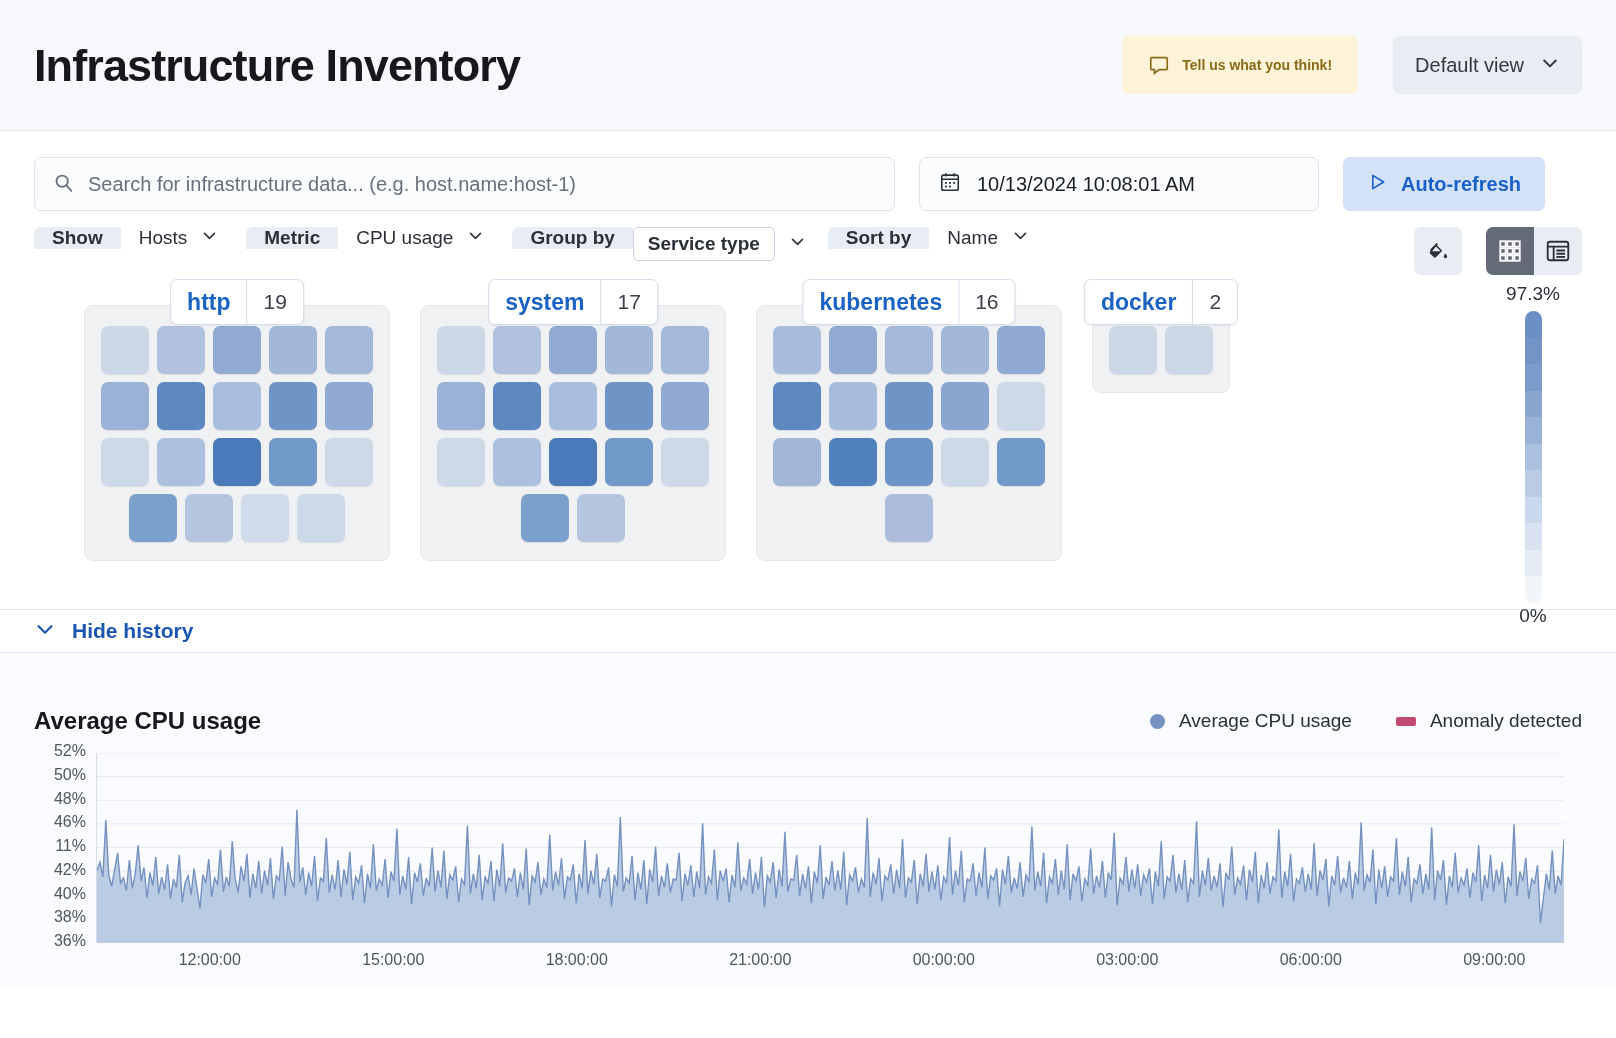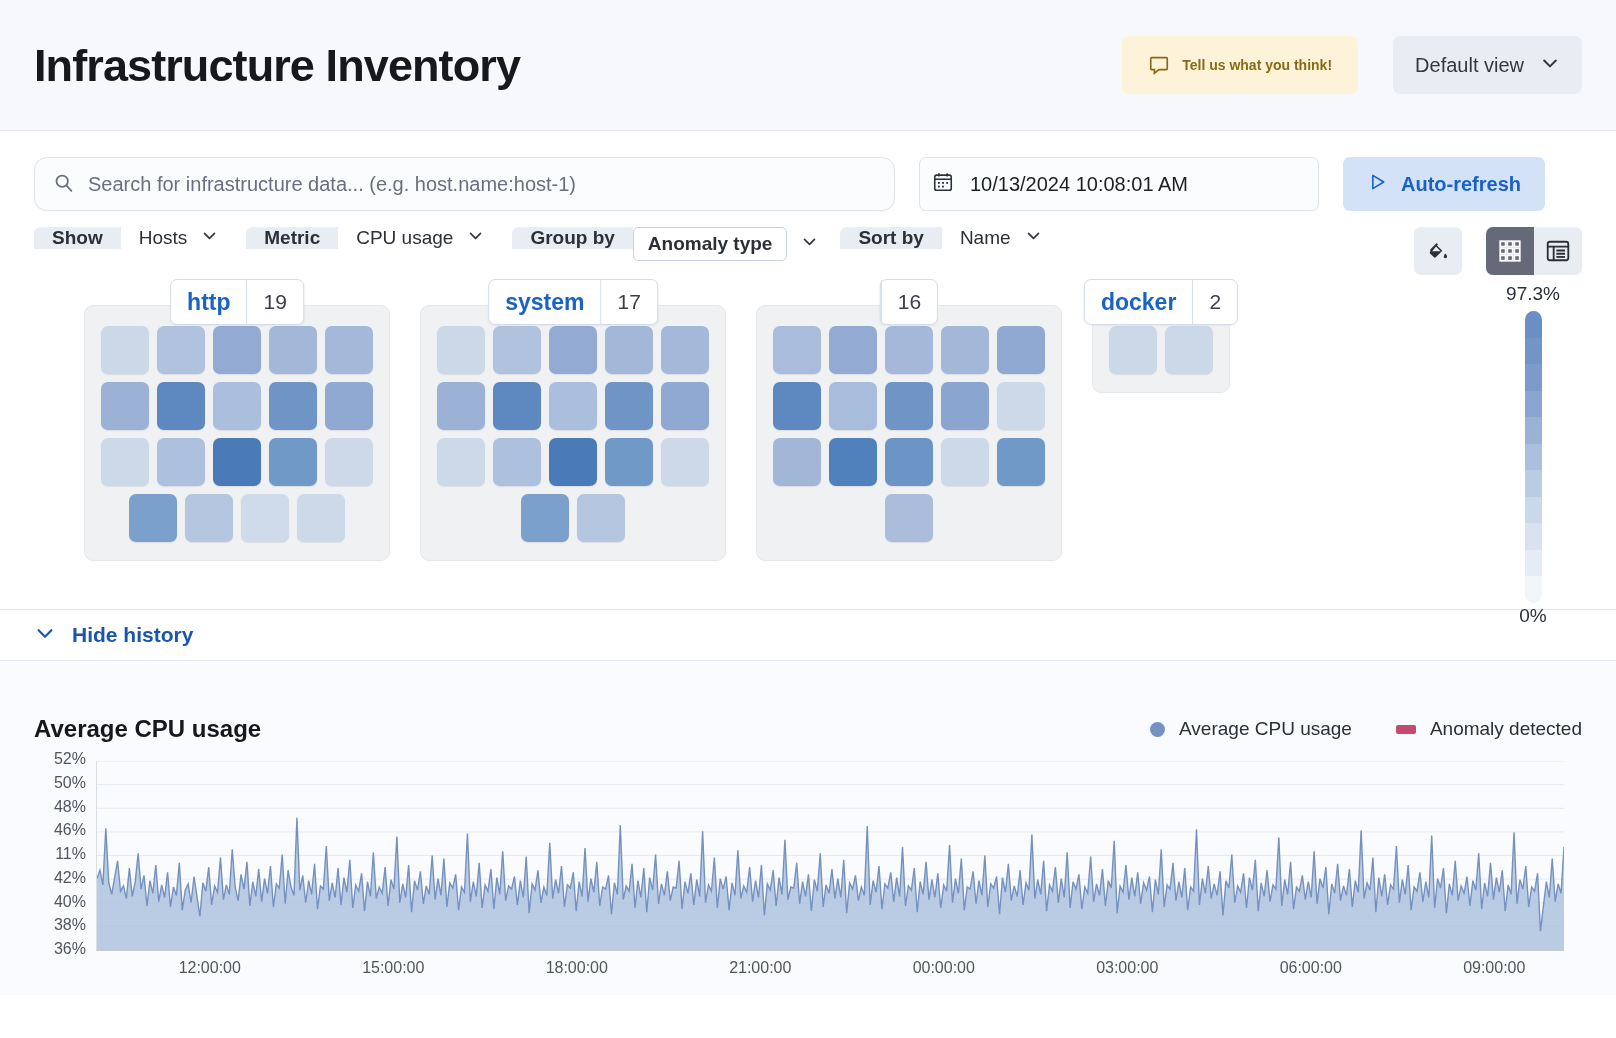--- a/index.html
+++ b/index.html
@@ -65,35 +65,35 @@
   
   .search-row {
     display: flex; align-items: center; gap: 24px;
     padding: 26px 34px 0 34px;
   }
   .search-box {
     flex: 0 0 861px;
     height: 54px;
     background: #fbfcfe;
     border: 1px solid #dfe3ee;
-    border-radius: 13px;
+    border-radius: 7px;
     display: flex; align-items: center;
     padding: 0 18px;
     gap: 14px;
     box-shadow: 0 1px 1px rgba(60,70,90,.04);
   }
   .search-box .ph { color:#6a6f7d; font-size: 20px; }
   .date-box {
     flex: 0 0 400px;
     height: 54px;
     background: #fbfcfe;
     border: 1px solid #dfe3ee;
     border-radius: 7px;
     display: flex; align-items: center;
-    padding: 0 12px;
+    padding: 0 19px;
     gap: 16px;
     box-shadow: 0 1px 1px rgba(60,70,90,.04);
   }
   .date-box .val { color:#1c1f26; font-size: 20px; }
   .refresh-btn {
     height: 54px;
     background: #d3e2f7;
     border: none;
     border-radius: 7px;
     display: flex; align-items: center; gap: 14px;
@@ -228,21 +228,21 @@
     overflow: hidden;
     display:flex; flex-direction: column;
     margin: 6px 0 2px 0;
   }
   .scale .bar div { flex: 1 1 auto; }
 
   
   .hist-bar {
     border-top: 1px solid #e3e6ef;
     border-bottom: 1px solid #e3e6ef;
-    height: 52px;
+    height: 44px;
     display:flex; align-items:center;
     padding: 0 34px;
     margin-top: 14px;
   }
   .hide-history {
     display:flex; align-items:center; gap: 16px;
     color: #1a55b0; font-size: 21px; font-weight: 700;
     background: none; border: none; cursor: pointer;
     font-family: inherit;
   }
@@ -368,21 +368,21 @@
           <svg width="17" height="17" viewBox="0 0 24 24" fill="none" stroke="#343741" stroke-width="2.4" stroke-linecap="round" stroke-linejoin="round">
               <polyline points="5 9 12 16 19 9"></polyline>
             </svg>
         </span>
       </div>
     </div>
 
     <div class="fgroup">
       <div class="flabel">Group by</div>
       <div class="fval boxed">
-        <span class="pill">Anomaly type</span>
+        <span class="pill">Service type</span>
         <span>
           <svg width="17" height="17" viewBox="0 0 24 24" fill="none" stroke="#343741" stroke-width="2.4" stroke-linecap="round" stroke-linejoin="round">
               <polyline points="5 9 12 16 19 9"></polyline>
             </svg>
         </span>
       </div>
     </div>
 
     <div class="fgroup">
       <div class="flabel">Sort by</div>
@@ -497,20 +497,21 @@
               <div class="cell" style="background: rgb(205, 217, 232);"></div>
             </div>
             <div style="display: flex; gap: 8px; width: 100%; justify-content: center;">
               <div class="cell" style="background: rgb(123, 160, 203);"></div>
               <div class="cell" style="background: rgb(180, 197, 224);"></div>
             </div>
           </div>
         </div>
         <div class="group">
           <div class="group-head">
+            <div class="gname">kubernetes</div>
             <div class="gcount">16</div>
           </div>
           <div class="group-body" style="width: 306px;">
             <div style="display: flex; gap: 8px; width: 100%; justify-content: center;">
               <div class="cell" style="background: rgb(170, 188, 219);"></div>
               <div class="cell" style="background: rgb(147, 171, 211);"></div>
               <div class="cell" style="background: rgb(165, 184, 217);"></div>
               <div class="cell" style="background: rgb(163, 183, 216);"></div>
               <div class="cell" style="background: rgb(143, 169, 210);"></div>
             </div>

